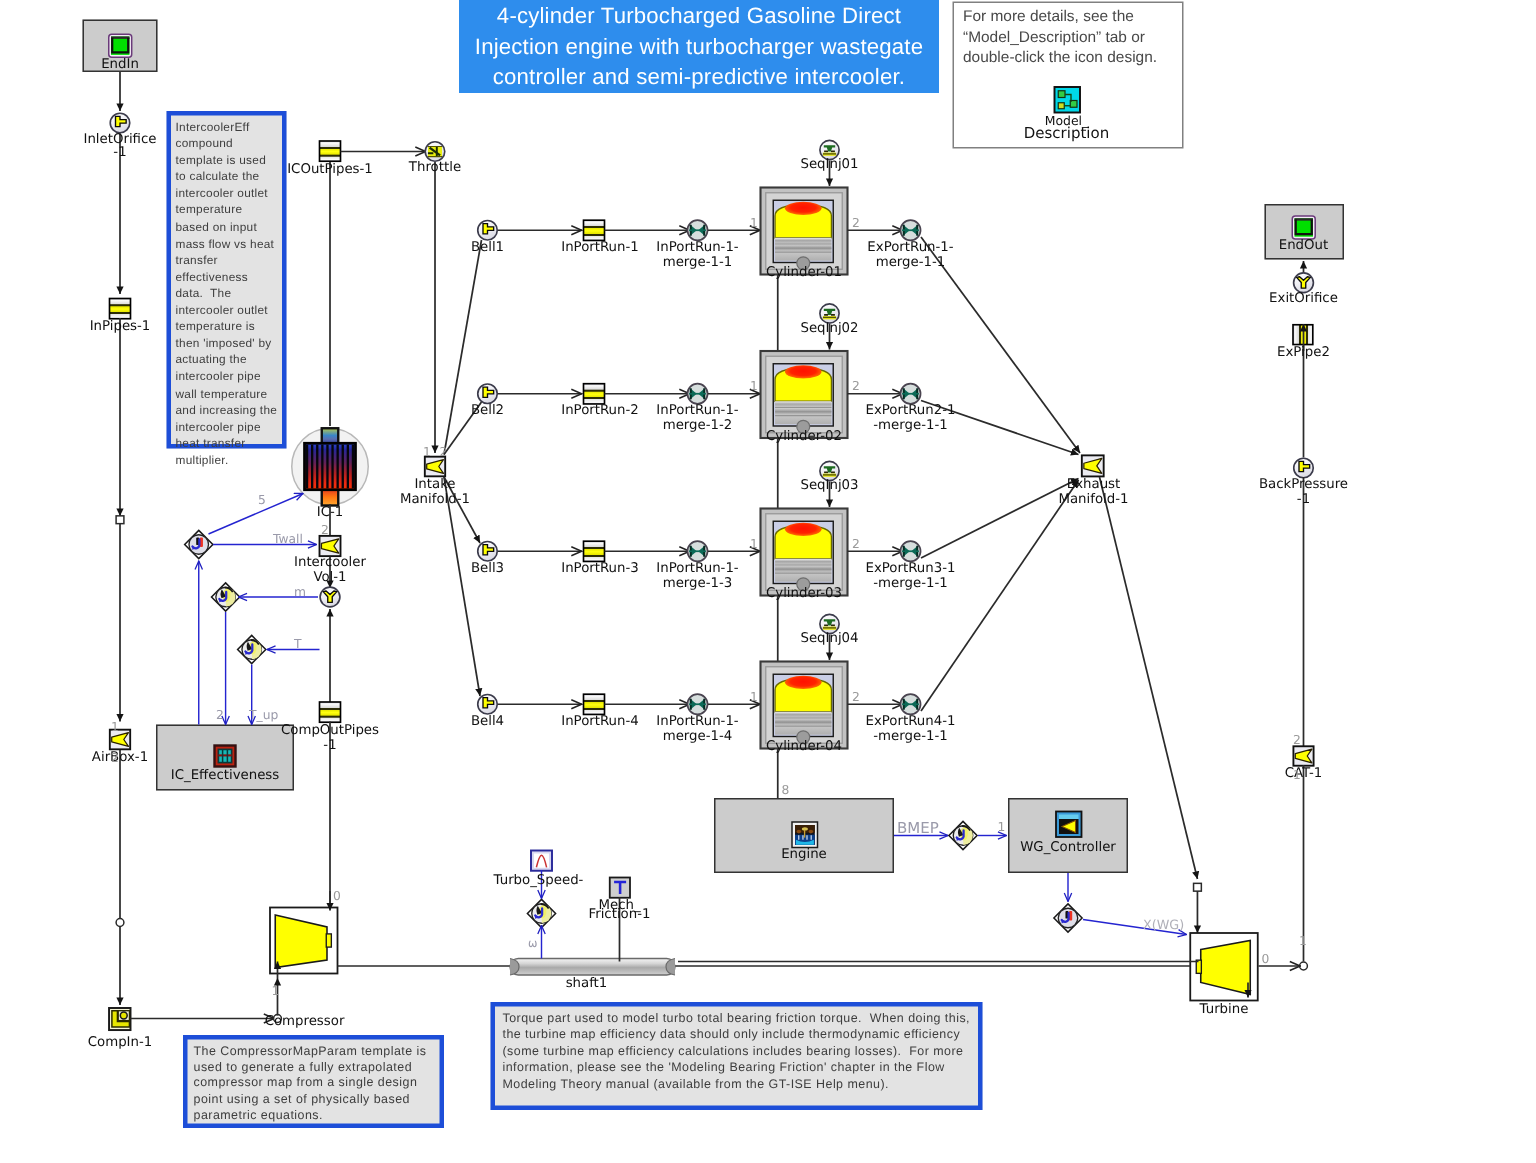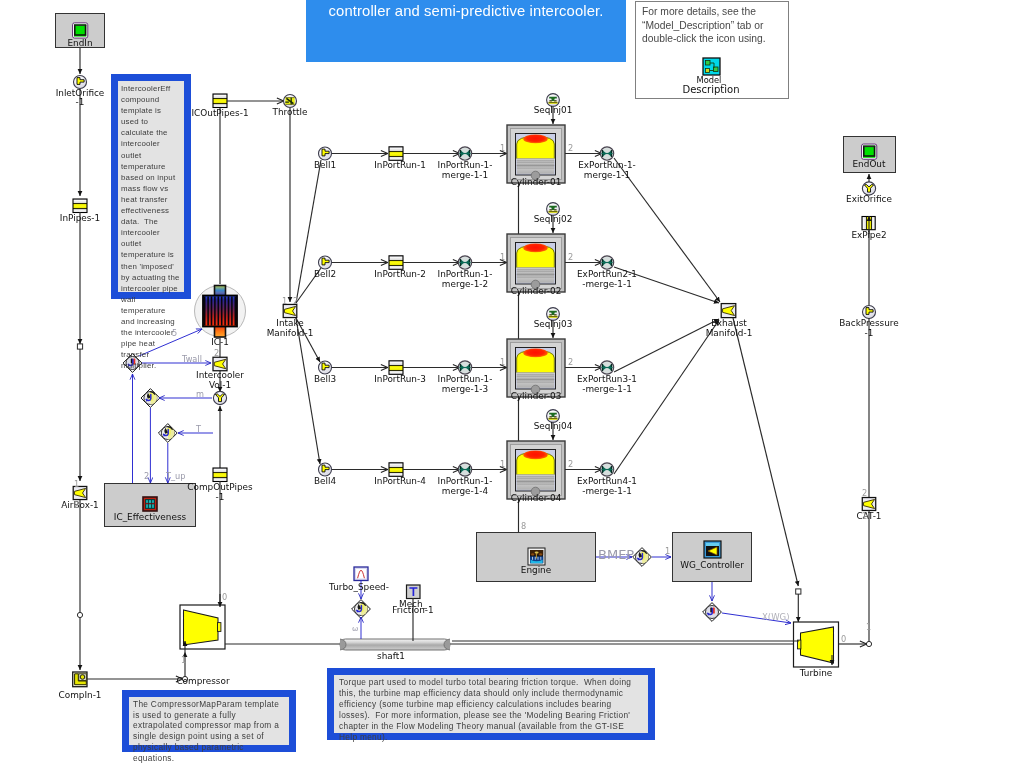--- a/index.html
+++ b/index.html
@@ -2,21 +2,21 @@
 <html><head>
 <meta charset="utf-8">
 <title>GT-SUITE engine model</title>
 <style>
 html,body{margin:0;padding:0;background:#fff;}
 #canvas{position:relative;width:1024px;height:775px;background:#ffffff;overflow:hidden;
         font-family:"DejaVu Sans",sans-serif;}
 #wires{position:absolute;left:0;top:0;width:1024px;height:775px;pointer-events:none;}
 .lbl{position:absolute;font-family:"DejaVu Sans",sans-serif;font-size:8.9px;color:#111;font-weight:500;
      line-height:10.2px;text-align:center;white-space:pre;transform:translateX(-50%);}
-.note{position:absolute;background:#e3e3e3;border:7px solid #1d4ed8;
+.note{position:absolute;background:#e3e3e3;border:3px solid #1d4ed8;
       font-family:"Liberation Sans",sans-serif;font-size:8.3px;color:#3d3d3d;line-height:11.5px;
       padding:3px 4px;box-sizing:border-box;text-align:left;letter-spacing:0.31px;white-space:pre-wrap;}
 .banner{position:absolute;background:#2e8ded;color:#fff;font-family:"Liberation Sans",sans-serif;
         font-size:14.8px;line-height:20.5px;text-align:center;box-sizing:border-box;padding-top:1px;letter-spacing:0.12px;}
 .infobox{position:absolute;background:#fff;border:1px solid #808080;box-sizing:border-box;}
 .infotext{position:absolute;font-family:"Liberation Sans",sans-serif;font-size:10.3px;
           color:#484848;line-height:13.7px;white-space:pre;}
 .sig{position:absolute;font-family:"DejaVu Sans",sans-serif;font-size:8.2px;color:#999;white-space:pre;}
 .compbox{position:absolute;background:#cccccc;border:1.3px solid #333;box-sizing:border-box;z-index:1;}
 #wires{z-index:2;}
@@ -578,24 +578,26 @@
     <div class="lbl" style="left:220px;top:380px;width:110px">Vol-1</div>
     <div class="sig" style="left:214px;top:348px;color:#9a9a9a;font-size:8.2px;">2</div>
     <div class="lbl" style="left:220px;top:482px;width:110px">CompOutPipes</div>
     <div class="lbl" style="left:220px;top:492px;width:110px">-1</div>
     <div class="sig" style="left:222px;top:592px;color:#9a9a9a;font-size:8.2px;">0</div>
     <div class="compbox" style="left:104px;top:483px;width:92px;height:44px"></div>
     <div class="lbl" style="left:150px;top:512px;width:110px">IC_Effectiveness</div>
     <div class="lbl" style="left:203px;top:676px;width:110px">Compressor</div>
     <div class="sig" style="left:181px;top:655px;color:#9a9a9a;font-size:8.2px;">1</div>
     <div class="banner" style="left:306px;top:0px;width:320px;height:62px">
+      <div>4-cylinder Turbocharged Gasoline Direct</div>
+      <div>Injection engine with turbocharger wastegate</div>
       <div>controller and semi-predictive intercooler.</div>
     </div>
     <div class="infobox" style="left:635px;top:1px;width:154px;height:98px"></div>
-    <div class="infotext" style="left:642px;top:5px;width:146px"><div>For more details, see the</div><div>“Model_Description” tab or</div><div>double-click the icon using.</div></div>
+    <div class="infotext" style="left:642px;top:5px;width:146px"><div>For more details, see the</div><div>“Model_Description” tab or</div><div>double-click the icon design.</div></div>
     <div class="lbl" style="left:711px;top:76px;width:110px;font-size:8.3px;line-height:9.5px">Model_</div>
     <div class="lbl" style="left:711px;top:85px;width:110px;font-size:10px;line-height:9.5px">Description</div>
     <div class="lbl" style="left:290px;top:318px;width:110px">Intake</div>
     <div class="lbl" style="left:290px;top:328px;width:110px">Manifold-1</div>
     <div class="sig" style="left:282px;top:296px;color:#9a9a9a;font-size:8.2px;">1</div>
     <div class="sig" style="left:293px;top:296px;color:#9a9a9a;font-size:8.2px;">2</div>
     <div class="lbl" style="left:325px;top:159.5px;width:110px">Bell1</div>
     <div class="lbl" style="left:400px;top:159.5px;width:110px">InPortRun-1</div>
     <div class="lbl" style="left:465px;top:159.5px;width:110px">InPortRun-1-</div>
     <div class="lbl" style="left:465px;top:169.5px;width:110px">merge-1-1</div>
@@ -645,21 +647,21 @@
     <div class="lbl" style="left:869px;top:328px;width:110px">-1</div>
     <div class="lbl" style="left:869px;top:511px;width:110px">CAT-1</div>
     <div class="sig" style="left:862px;top:488px;color:#9a9a9a;font-size:8.2px;">2</div>
     <div class="sig" style="left:862px;top:511px;color:#9a9a9a;font-size:8.2px;">1</div>
     <div class="sig" style="left:866px;top:622px;color:#9a9a9a;font-size:8.2px;">1</div>
     <div class="lbl" style="left:816px;top:668px;width:110px">Turbine</div>
     <div class="sig" style="left:841px;top:634px;color:#9a9a9a;font-size:8.2px;">0</div>
     <div class="compbox" style="left:476px;top:532px;width:120px;height:50px"></div>
     <div class="lbl" style="left:536px;top:565px;width:110px">Engine</div>
     <div class="sig" style="left:521px;top:521px;color:#9a9a9a;font-size:8.2px;">8</div>
-    <div class="sig" style="left:598px;top:547px;color:#9a9aaa;font-size:13px;">BMEP</div>
+    <div class="sig" style="left:598px;top:547px;color:#9a9aaa;font-size:10px;">BMEP</div>
     <div class="sig" style="left:665px;top:546px;color:#9a9a9a;font-size:8.2px;">1</div>
     <div class="compbox" style="left:672px;top:532px;width:80px;height:50px"></div>
     <div class="lbl" style="left:712px;top:560px;width:110px">WG_Controller</div>
     <div class="sig" style="left:762px;top:612px;color:#b0b0b8;font-size:8.5px;">X(WG)</div>
     <div class="lbl" style="left:391px;top:651px;width:110px">shaft1</div>
     <div class="lbl" style="left:359px;top:582px;width:110px">Turbo_Speed-</div>
     <div class="sig" style="left:352px;top:624px;color:#9a9aaa;font-size:7.5px;">ω</div>
     <div class="lbl" style="left:413px;top:599px;width:110px">Mech_</div>
     <div class="lbl" style="left:413px;top:605px;width:110px">Friction-1</div>
     <div class="sig" style="left:182px;top:354px;color:#9a9aaa;font-size:8.2px;">Twall</div>

